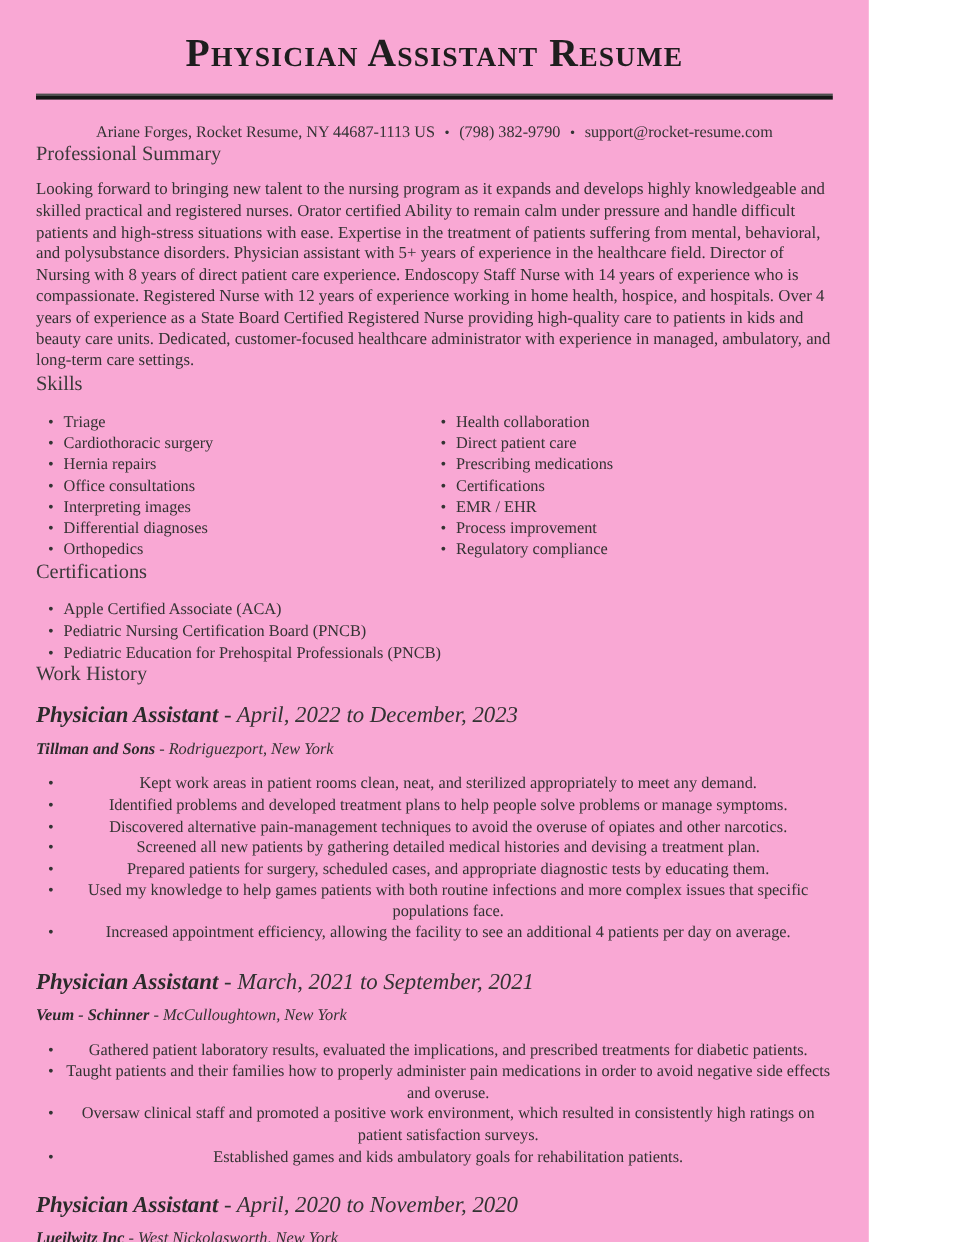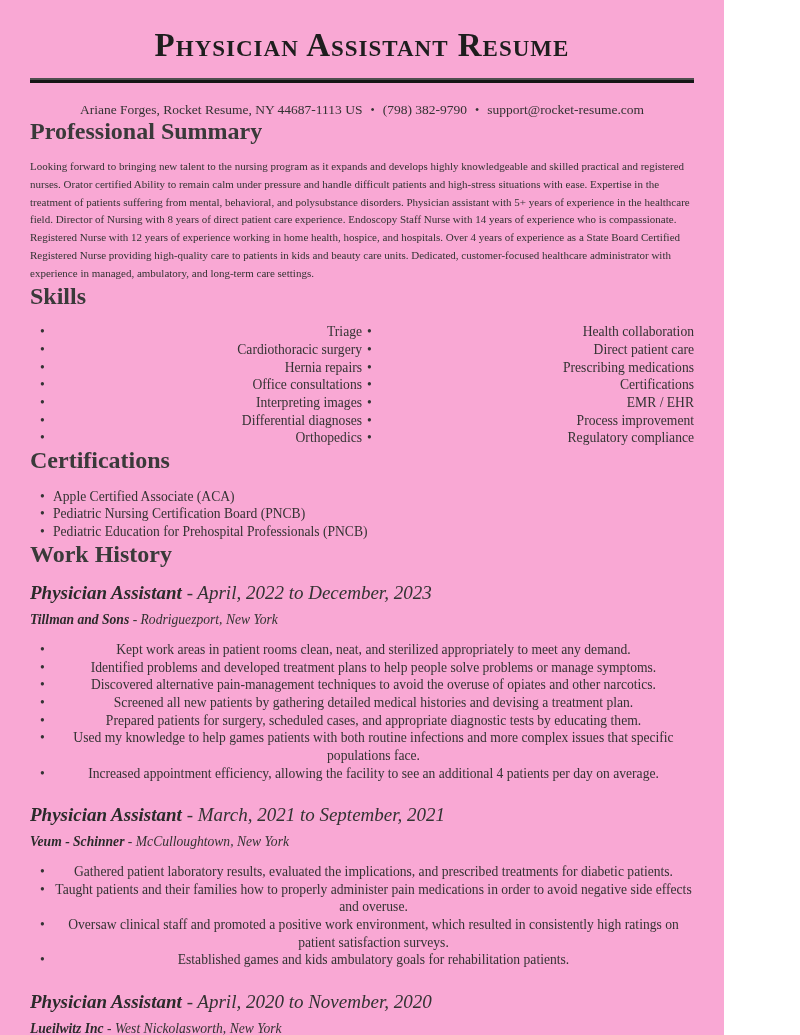--- a/index.html
+++ b/index.html
@@ -37,33 +37,33 @@
     margin-top: 19px;
     text-align: center;
     font-size: 13.5px;
     color: #333333;
     line-height: 1.25;
   }
   .contact .sep { margin: 0 8px; font-size: 12px; }
 
   h2.section-heading {
     margin: 0;
-    font-size: 24px;
-    font-weight: 700;
+    font-size: 17px;
+    font-weight: 400;
     color: #3a3a3a;
     line-height: 1.15;
   }
   .mt-summary { margin-top: 25px; }
   .mt-skills { margin-top: 14px; }
   .mt-certs { margin-top: 17px; }
   .mt-work { margin-top: 16px; }
 
   p.summary-text {
     margin: 12px 0 0 0;
-    font-size: 11px;
+    font-size: 14px;
     line-height: 17.8px;
     color: #333333;
   }
 
   ul.blist {
     list-style: none;
     margin: 13px 0 0 0;
     padding: 0;
   }
   ul.blist li {
@@ -73,21 +73,21 @@
     line-height: 17.7px;
     color: #333333;
   }
   ul.blist li::before {
     content: "\2022";
     position: absolute;
     left: 10px;
     top: 0;
   }
 
-  .skills-cols { display: flex; text-align: right; }
+  .skills-cols { display: flex; }
   .skills-cols ul { flex: 1 1 50%; }
   .skills-cols ul.col-right li { padding-left: 18px; }
   .skills-cols ul.col-right li::before { left: 5px; }
 
   .job { margin-top: 21px; }
   .job.first { margin-top: 13px; }
   .job-line1 { margin: 0; font-size: 19px; line-height: 1.3; font-style: italic; }
   .job-line1 .job-title-text { font-weight: bold; color: #2b2b2b; }
   .job-line2 { margin: 5px 0 0 0; font-size: 13.6px; line-height: 1.3; font-style: italic; }
   .job-line2 .company-text { font-weight: bold; color: #2b2b2b; }

